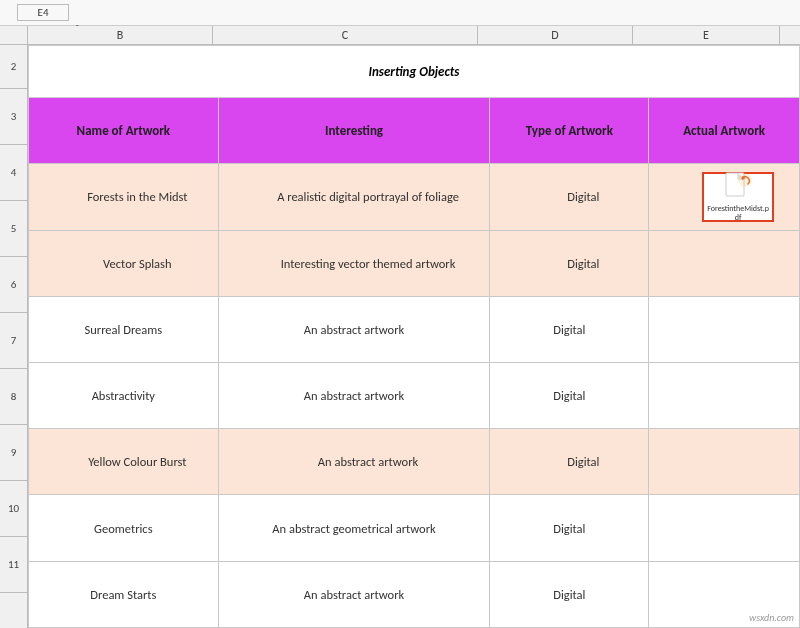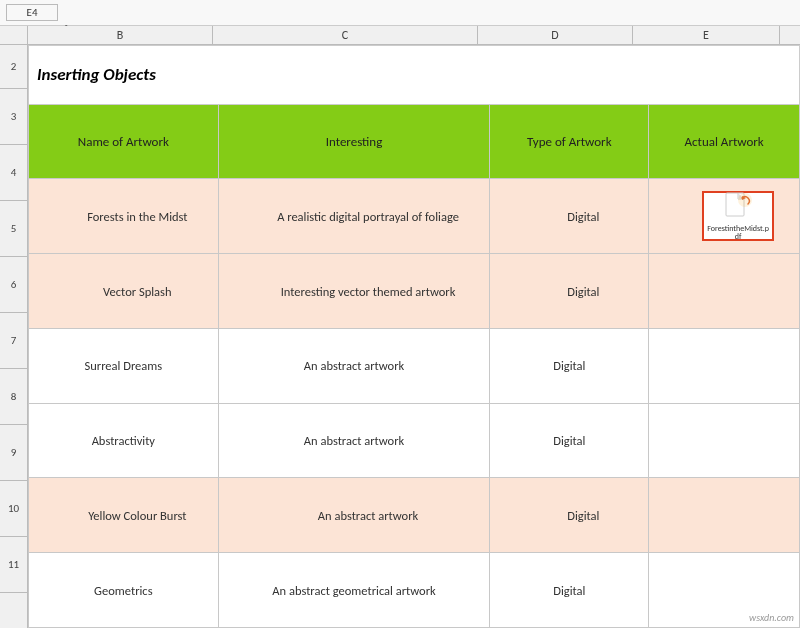--- a/index.html
+++ b/index.html
@@ -72,22 +72,22 @@
     }
 
     .data-table td, .data-table th {
       border: 1px solid #c8c8c8;
       padding: 0 8px;
       vertical-align: middle;
     }
 
     
     .header-row td {
-      background: #84cc16;
-      font-weight: normal;
+      background: #d946ef;
+      font-weight: bold;
       font-size: 13px;
       height: 56px;
       color: #222;
     }
 
     
     .data-row td {
       font-size: 12.5px;
       color: #333;
       height: 56px;
@@ -150,21 +150,21 @@
       word-break: break-all;
       max-width: 70px;
     }
 
     
     .formula-bar {
       display: flex;
       align-items: center;
       background: #f8f8f8;
       border-bottom: 1px solid #ccc;
-      padding: 3px 6px;
+      padding: 3px 17px;
       height: 26px;
     }
 
     .name-box {
       width: 52px;
       border: 1px solid #bbb;
       font-size: 11px;
       text-align: center;
       margin-right: 6px;
       padding: 1px 3px;
@@ -242,21 +242,21 @@
     <table class="data-table">
       <colgroup>
         <col style="width:185px">
         <col style="width:265px">
         <col style="width:155px">
         <col style="width:147px">
       </colgroup>
       <tbody>
 
         <tr>
-          <td colspan="4" class="title-row-cell" style="height:44px; text-align:left; font-weight:bold; font-style:italic; font-size:17px; border:1px solid #ccc;">Inserting Objects</td>
+          <td colspan="4" class="title-row-cell" style="height:44px; text-align:center; font-weight:bold; font-style:italic; font-size:13px; border:1px solid #ccc;">Inserting Objects</td>
         </tr>
 
         <tr class="header-row">
           <td class="cell-name">Name of Artwork</td>
           <td class="cell-description">Interesting</td>
           <td class="cell-type">Type of Artwork</td>
           <td class="cell-artwork">Actual Artwork</td>
         </tr>
 
         <tr class="data-row even">
@@ -311,18 +311,24 @@
           <td class="cell-artwork"></td>
         </tr>
 
         <tr class="data-row odd">
           <td class="cell-name">Geometrics</td>
           <td class="cell-description">An abstract geometrical artwork</td>
           <td class="cell-type">Digital</td>
           <td class="cell-artwork"></td>
         </tr>
 
+        <tr class="data-row odd">
+          <td class="cell-name">Dream Starts</td>
+          <td class="cell-description">An abstract artwork</td>
+          <td class="cell-type">Digital</td>
+          <td class="cell-artwork"></td>
+        </tr>
       </tbody>
     </table>
   </div>
 </div>
 
 <div class="watermark">wsxdn.com</div>
 
 </body></html>

